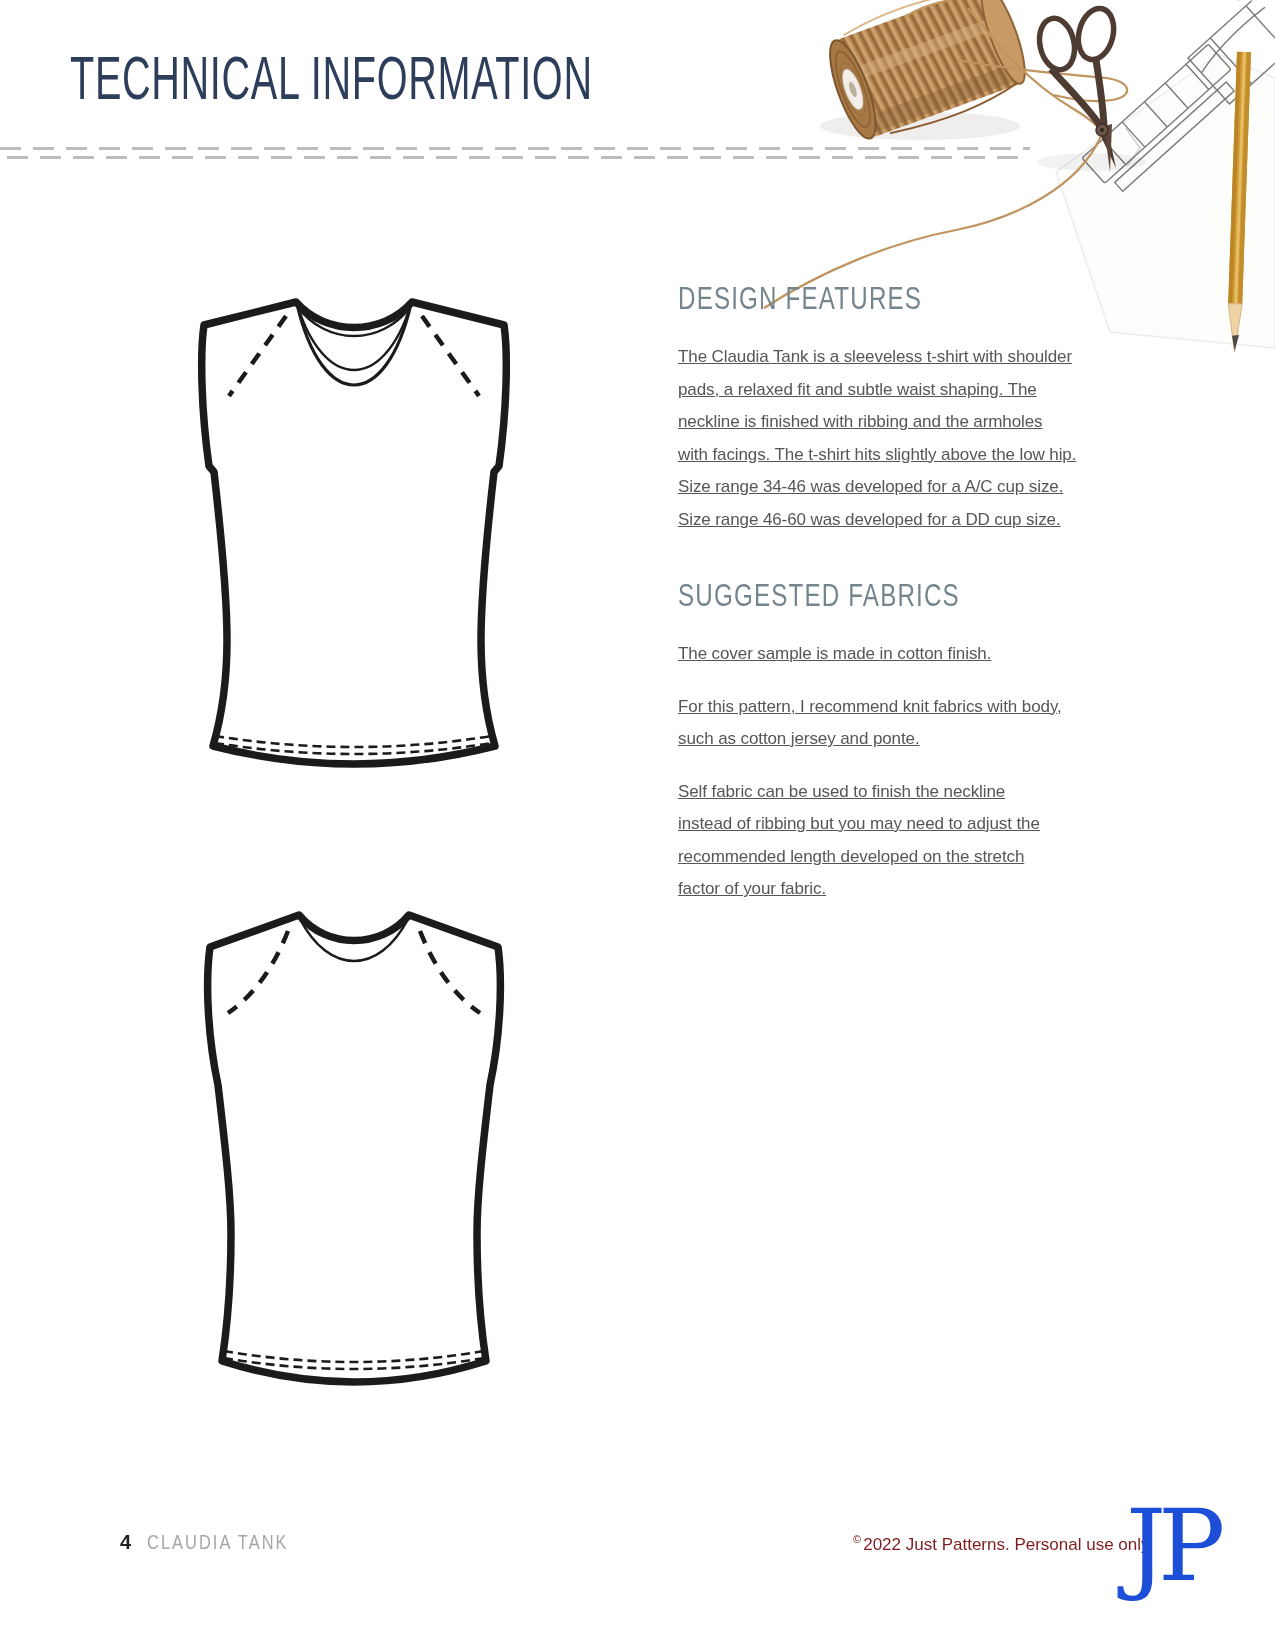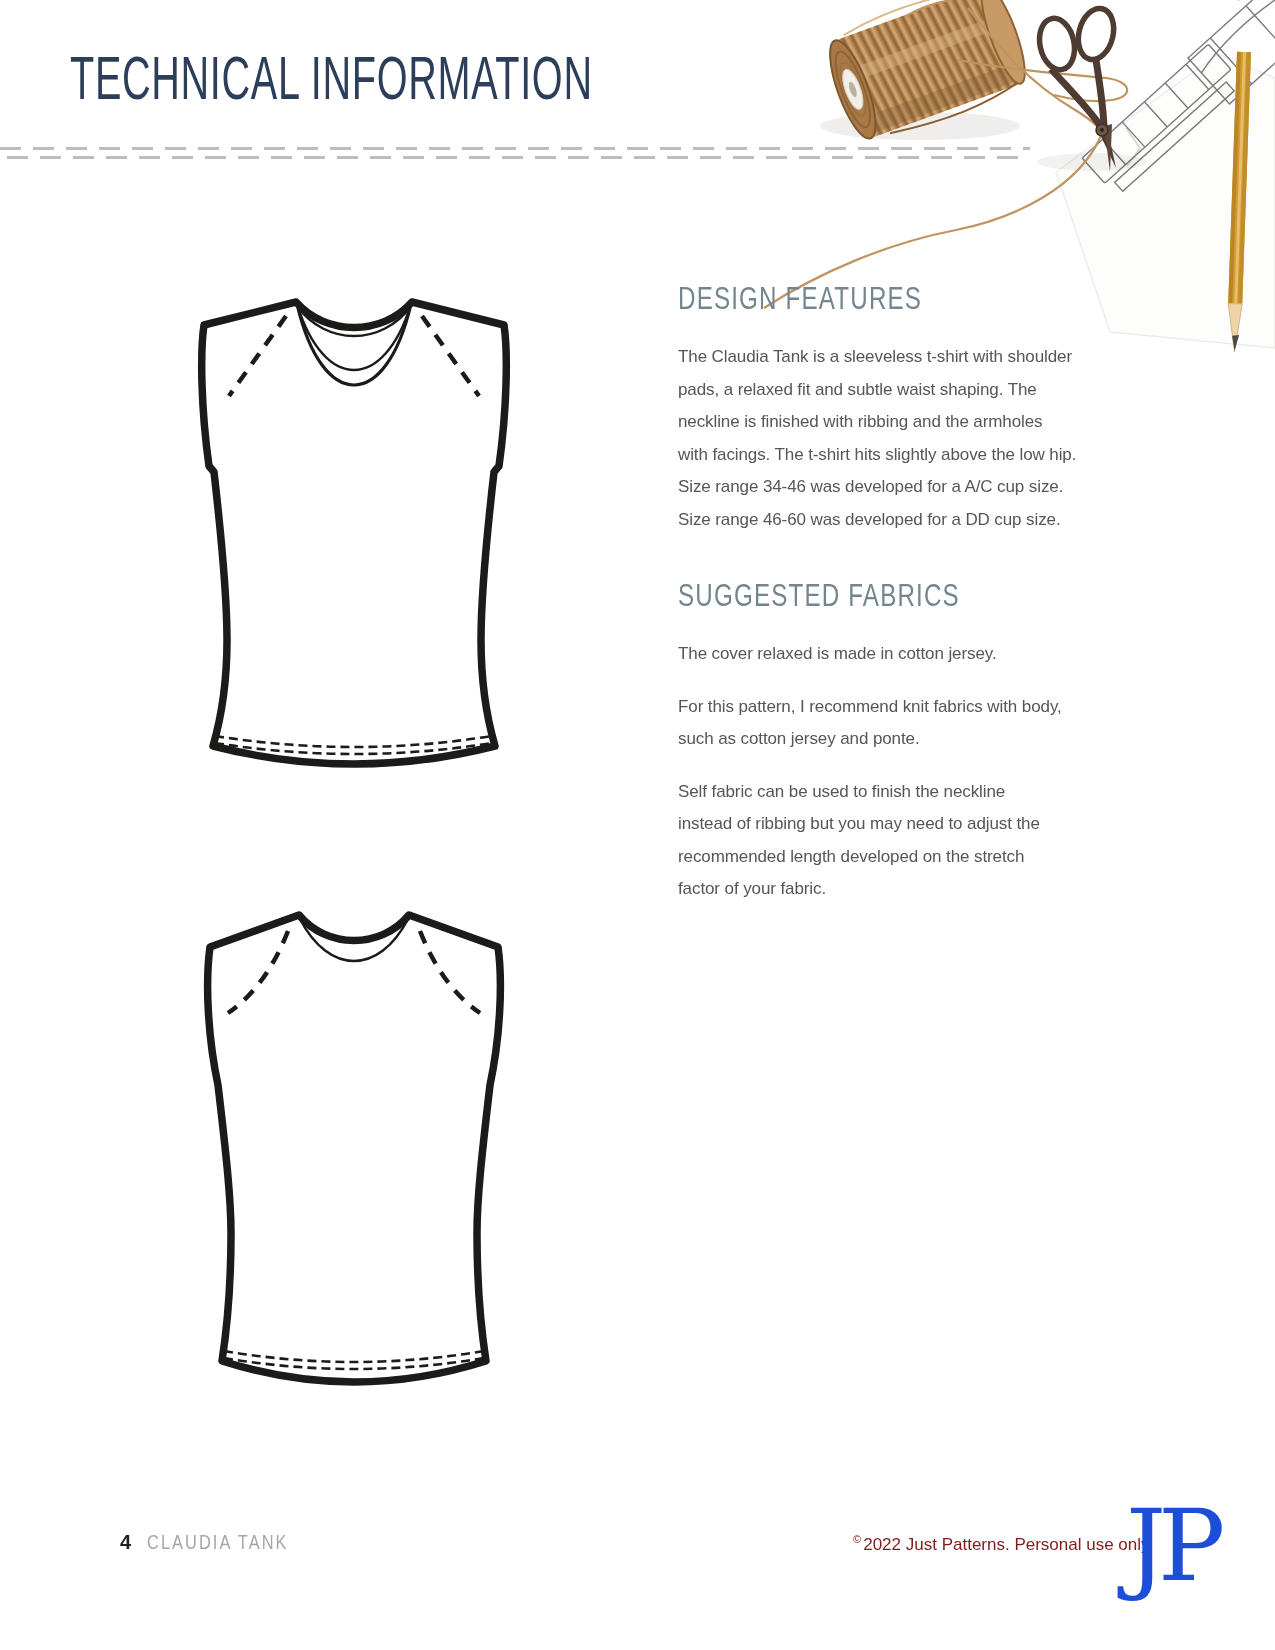--- a/index.html
+++ b/index.html
@@ -1,20 +1,21 @@
 <!DOCTYPE html>
 <html><head>
 <meta charset="utf-8">
 <style>
   * { margin:0; padding:0; box-sizing:border-box; }
   html,body { background:#ffffff; }
   .page {
     position:relative; width:1275px; height:1650px;
     background:#ffffff; overflow:hidden;
     font-family:"Liberation Sans", sans-serif;
+    border-radius:29px;
   }
   .page-title {
     position:absolute; left:70px; top:44px;
     font-size:62px; line-height:1.1; font-weight:500;
     letter-spacing:1px; color:#2d3e5b; white-space:nowrap;
     transform:scaleX(0.64); transform-origin:0 50%;
   }
   .separator {
     position:absolute; left:0; top:147px; width:1030px; height:13px;
     background-image:
@@ -30,21 +31,21 @@
   .text-col { position:absolute; left:678px; top:283px; width:440px; }
   .text-col h2 {
     font-size:31px; line-height:1; font-weight:500; letter-spacing:1.5px;
     color:#74858e; white-space:nowrap;
     transform:scaleX(0.78); transform-origin:0 50%;
     margin:0 0 27px 0;
   }
   .text-col h2.second { margin-top:44px; }
   .text-col p {
     font-size:17px; line-height:32.5px; letter-spacing:-0.1px;
-    color:#54565a; white-space:pre-line; margin:0 0 20px 0;
+    color:#54565a; white-space:pre-line; margin:0 0 20px 0;text-decoration:underline;
   }
   .footer-left {
     position:absolute; left:120px; top:1531px;
     display:flex; align-items:baseline; gap:16px;
   }
   .page-num { font-size:20px; font-weight:700; color:#212121; }
   .pattern-name {
     font-size:20px; font-weight:500; letter-spacing:2.5px; color:#a6a6a6;
     white-space:nowrap; transform:scaleX(0.82); transform-origin:0 50%;
   }
@@ -170,21 +171,21 @@
 
   <div class="text-col">
     <h2>DESIGN FEATURES</h2>
     <p>The Claudia Tank is a sleeveless t-shirt with shoulder
 pads, a relaxed fit and subtle waist shaping. The
 neckline is finished with ribbing and the armholes
 with facings. The t-shirt hits slightly above the low hip.
 Size range 34-46 was developed for a A/C cup size.
 Size range 46-60 was developed for a DD cup size.</p>
     <h2 class="second">SUGGESTED FABRICS</h2>
-    <p>The cover relaxed is made in cotton jersey.</p>
+    <p>The cover sample is made in cotton finish.</p>
     <p>For this pattern, I recommend knit fabrics with body,
 such as cotton jersey and ponte.</p>
     <p>Self fabric can be used to finish the neckline
 instead of ribbing but you may need to adjust the
 recommended length developed on the stretch
 factor of your fabric.</p>
   </div>
 
   <div class="footer-left">
     <span class="page-num">4</span>

